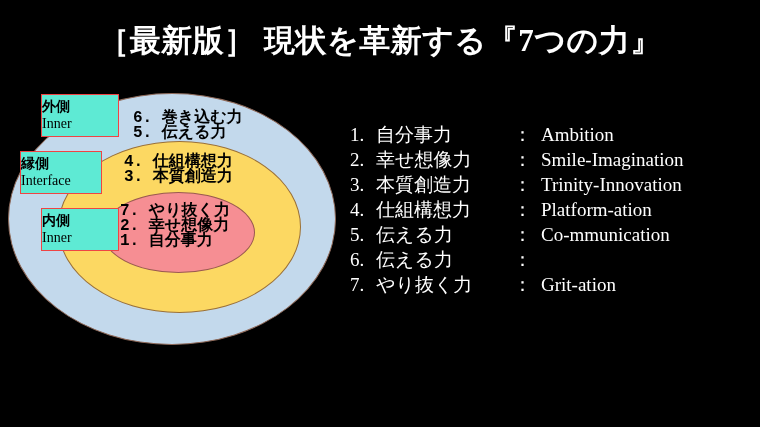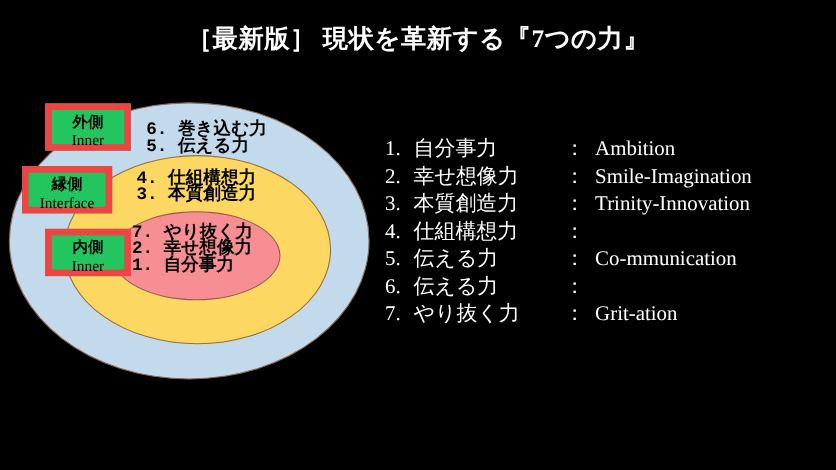--- a/index.html
+++ b/index.html
@@ -22,21 +22,21 @@
   
   #title {
     position: absolute;
     left: 0;
     top: 20px;
     width: 760px;
     text-align: center;
     color: #ffffff;
     font-family: "Liberation Serif", "DejaVu Serif", serif;
     font-weight: bold;
-    font-size: 23px;
+    font-size: 31px;
     letter-spacing: 0.5px;
     white-space: nowrap;
   }
 
   
   #diagram {
     position: absolute;
     left: 0;
     top: 0;
     width: 345px;
@@ -82,24 +82,23 @@
     line-height: 15px;
     white-space: nowrap;
   }
   #ring-text-outer   { left: 133px; top: 111px; }
   #ring-text-iface   { left: 124px; top: 155px; }
   #ring-text-inner   { left: 120px; top: 204px; }
 
   
   .label-box {
     position: absolute;
-    background: #22c55e;
-    border: 6px solid #ef4444;
+    background: #5eead4;
+    border: 1px solid #ef4444;
     box-sizing: border-box;
-    text-align: center;
     color: #000000;
     padding-top: 3px;
   }
   .label-box .ja {
     display: block;
     font-family: "Liberation Serif", "DejaVu Serif", serif;
     font-weight: bold;
     font-size: 14px;
     line-height: 17px;
   }
@@ -220,20 +219,21 @@
       <span class="row-num">3.</span>
       <span class="row-ja">本質創造力</span>
       <span class="row-colon">：</span>
       <span class="row-en">Trinity-Innovation</span>
     </div>
 
     <div class="list-row">
       <span class="row-num">4.</span>
       <span class="row-ja">仕組構想力</span>
       <span class="row-colon">：</span>
+      <span class="row-en">Platform-ation</span>
     </div>
 
     <div class="list-row">
       <span class="row-num">5.</span>
       <span class="row-ja">伝える力</span>
       <span class="row-colon">：</span>
       <span class="row-en">Co-mmunication</span>
     </div>
 
     <div class="list-row">

